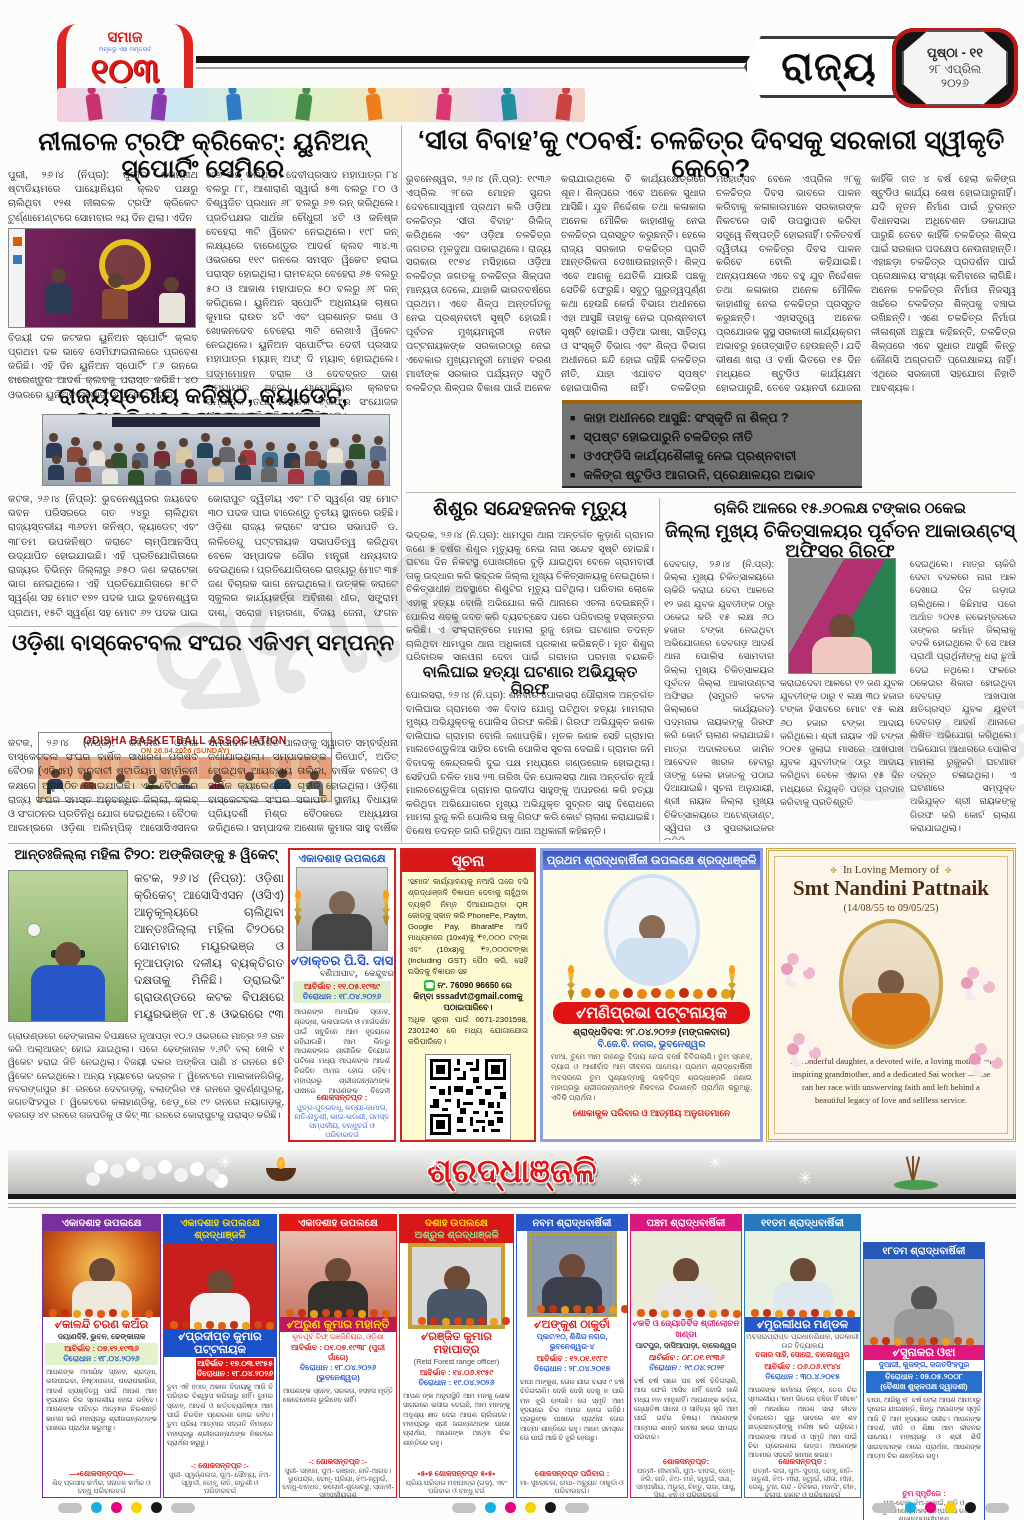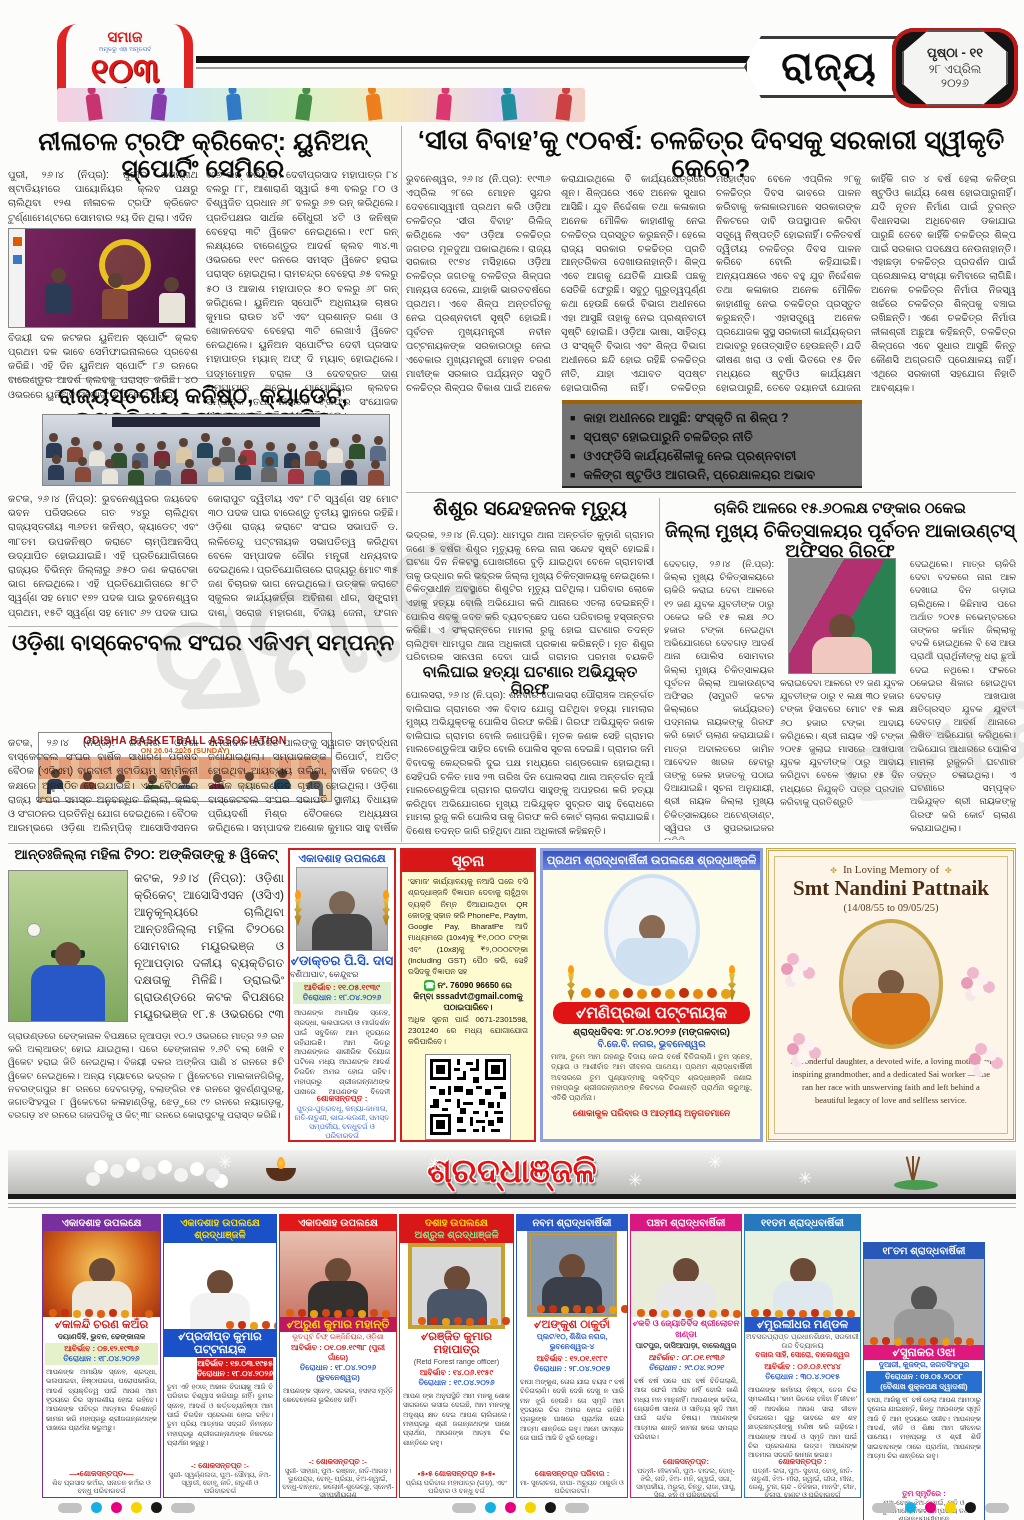--- a/index.html
+++ b/index.html
@@ -58,21 +58,21 @@
   
   .sbox { background:#737373; border-top:4px solid #a16207; border-bottom:2px solid #222; padding:5px 8px; z-index:3; }
   .sbox .bi { font-size:12.6px; font-weight:800; color:#101010; line-height:1.5; white-space:nowrap; overflow:hidden; }
   .sbox .bi::before { content:"■"; font-size:9px; margin-right:8px; vertical-align:1px; }
 
   
   .ad { position:absolute; border:2px solid #d02020; background:#fff; overflow:hidden; }
   .pcdas-hdr { color:#1a50c8; font-weight:800; font-size:11px; text-align:center; padding:2px 0; }
   .pc-photo { width:92px; height:84px; margin:0 auto; position:relative; background:linear-gradient(#dcdcdc,#a8a8a8); border:1px solid #999; }
   .pc-name { color:#1a50c8; font-weight:800; font-size:13px; text-align:center; margin-top:2px; }
-  .pc-loc { font-size:8.5px; text-align:left; color:#222; }
+  .pc-loc { font-size:8.5px; text-align:right; color:#222;font-family:Liberation Mono, monospace; }
   .datebox { background:#dff0cc; text-align:center; font-size:8px; font-weight:bold; margin:2px 3px; padding:1px 0; }
   .datebox .d1 { color:#d81818; }
   .datebox .d2 { color:#2858c8; }
   .pc-body { font-size:7.3px; line-height:1.35; text-align:justify; color:#222; padding:2px 4px; height:88px; overflow:hidden; }
   .pc-soko { color:#d81818; font-size:8px; font-weight:bold; text-align:center; }
   .pc-names { color:#2858c8; font-size:7.3px; text-align:center; padding:0 3px; }
 
   .notice { background:#fffbd0; }
   .notice-title { background:#d81818; color:#fff; font-weight:800; font-size:15px; text-align:center; padding:2px 0; }
   .notice-body { font-size:7.8px; line-height:1.45; text-align:justify; color:#111; padding:4px 6px 2px; }
@@ -130,21 +130,21 @@
   .card-loc { font-size:7.6px; font-weight:bold; text-align:center; color:#333; }
   .card-dates { text-align:center; font-size:7.8px; font-weight:bold; margin:1px 2px; padding:1px 0; }
   .card-dates .d1 { color:#d81818; }
   .card-dates .d2 { color:#2858c8; }
   .card-body { font-size:6.9px; line-height:1.35; text-align:justify; color:#222; padding:1px 3px; flex:1; overflow:hidden; }
   .card-soko { font-size:7.6px; font-weight:bold; color:#d81818; text-align:center; }
   .card-names { font-size:6.9px; text-align:center; color:#333; padding:0 2px 2px; max-height:30px; overflow:hidden; }
 
   .c1 { left:42px; width:119px; border-color:#7a2f9e; } .c1 .card-hdr{background:#7a2f9e;} .c1 .card-name{color:#d81818;}
   .c1 .card-photo{background:radial-gradient(circle at 50% 42%,#f8d060,#d06018 62%,#a03010);} .c1 .pb{background:#efe9dd;}
-  .c2 { left:163px; width:114px; border-color:#1a50c8;align-items:center; } .c2 .card-hdr{background:#1a50c8;color:#ffe000;} .c2 .card-name{background:#1a50c8;color:#fff;}
+  .c2 { left:163px; width:114px; border-color:#1a50c8; } .c2 .card-hdr{background:#1a50c8;color:#ffe000;} .c2 .card-name{background:#1a50c8;color:#fff;}
   .c2 .card-photo{background:#c81e1e;} .c2 .pb{background:#f2f2f2;} .c2 .card-dates{background:#d81818;margin-left:32px;} .c2 .card-dates .d1,.c2 .card-dates .d2{color:#fff;}
   .c3 { left:279px; width:118px; border-color:#e01818; } .c3 .card-hdr{background:#e01818;} .c3 .card-name{background:#be185d;color:#ffe000;text-align:center;}
   .c3 .card-photo{background:linear-gradient(#e8c0b0,#c87868);} .c3 .pb{background:#33302e;} .c3 .card-sub{color:#d81818;}
   .c4 { left:399px; width:115px; border-color:#d81818; } .c4 .card-hdr{background:#d81818;color:#ffe000;} .c4 .hdr2{display:block;color:#90e890;}
   .c4 .card-name{color:#d81818;} .c4 .card-photo{background:#d8d8d8;border:4px solid #c8a030;margin:0 8px;} .c4 .pb{background:#4a5568;}
   .c5 { left:516px; width:112px; border-color:#2858c8; } .c5 .card-hdr{background:#2858c8;} .c5 .card-name{color:#e01818;}
   .c5 .card-loc{color:#2858c8;font-family:Liberation Serif, serif;} .c5 .card-photo{background:#8898aa;border:4px double #c8a030;margin:0 10px;} .c5 .pb{background:#3a3f4a;}
   .c6 { left:630px; width:112px; border-color:#d8187e; } .c6 .card-hdr{background:#d8187e;} .c6 .card-name{color:#d8187e;font-size:8.6px;}
   .c6 .card-photo{background:#e8ecd8;} .c6 .pb{background:#e8e8e8;} .c6 .card-dates{font-style:italic;}
   .c7 { left:744px; width:117px; border-color:#2878c0; } .c7 .card-hdr{background:#2878c0;} .c7 .card-name{background:#2858c8;color:#fff;}

